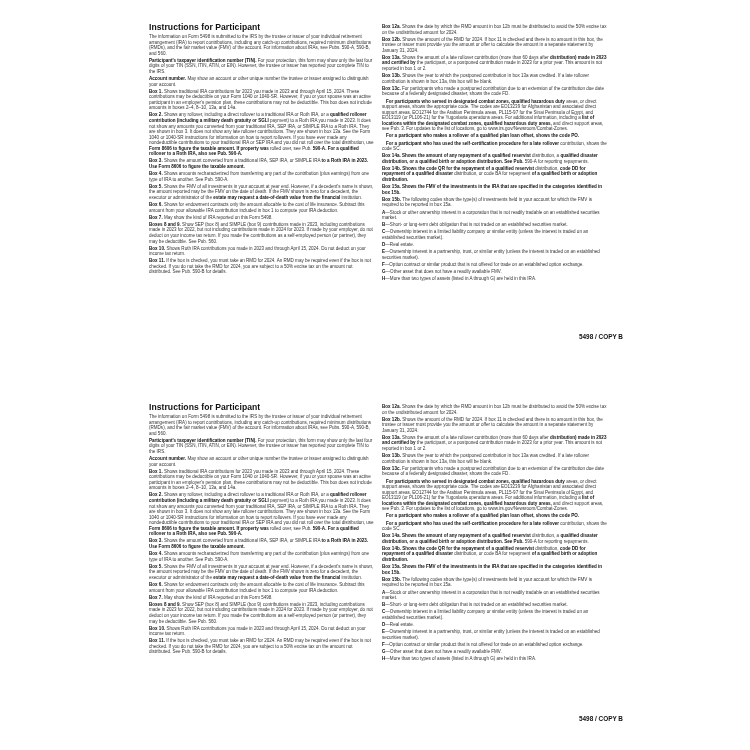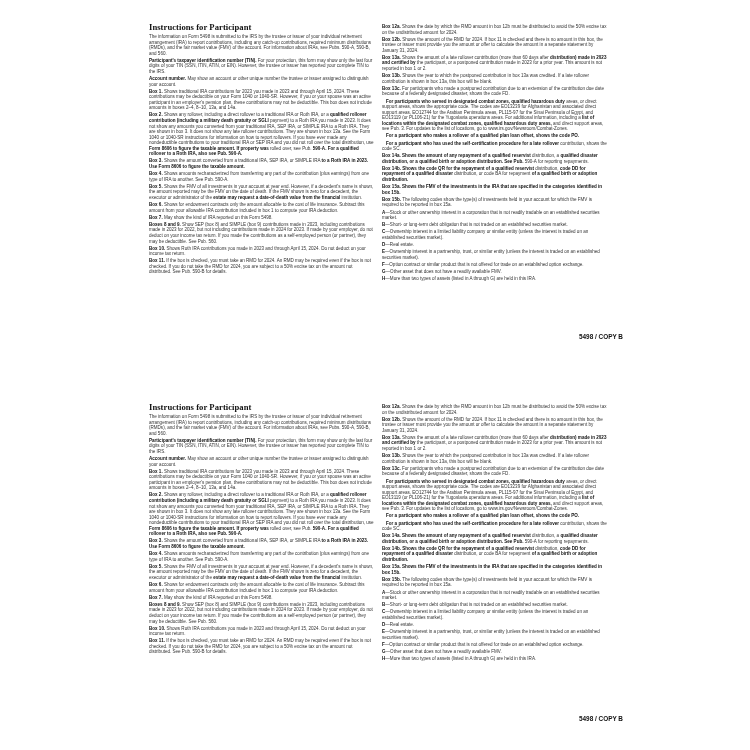--- a/index.html
+++ b/index.html
@@ -4,21 +4,21 @@
 <style>
   html, body { margin: 0; padding: 0; background: #ffffff; }
   body { width: 750px; height: 750px; position: relative; overflow: hidden;
          font-family: "Liberation Sans", sans-serif; color: #1a1a1a; }
   .copy { position: absolute; left: 149px; width: 472px; }
   .copy.top { top: 22px; }
   .copy.bottom { top: 402px; }
   .col { position: absolute; top: 0; width: 226px; }
   .col.left { left: 0; }
   .col.right { left: 233px; top: 2px; }
-  .title { font-weight: bold; font-size: 8.6px; margin: 0 0 2px 0; color: #111; letter-spacing: 0.05px; font-family: Liberation Serif, serif; }
+  .title { font-weight: bold; font-size: 8.6px; margin: 0 0 2px 0; color: #111; letter-spacing: 0.05px; }
   .para { font-size: 4.55px; line-height: 5.55px; margin: 0 0 1.6px 0; color: #333; }
   .para .lead { font-weight: bold; color: #111; }
   .para .em { font-weight: bold; color: #111; }
   .para.indent { text-indent: 4px; }
   .footer { position: absolute; font-weight: bold; font-size: 6.4px; color: #111; }
   .footer.top { left: 579px; top: 333px; }
   .footer.bottom { left: 579px; top: 715px; }
 </style>
 </head>
 <body>

